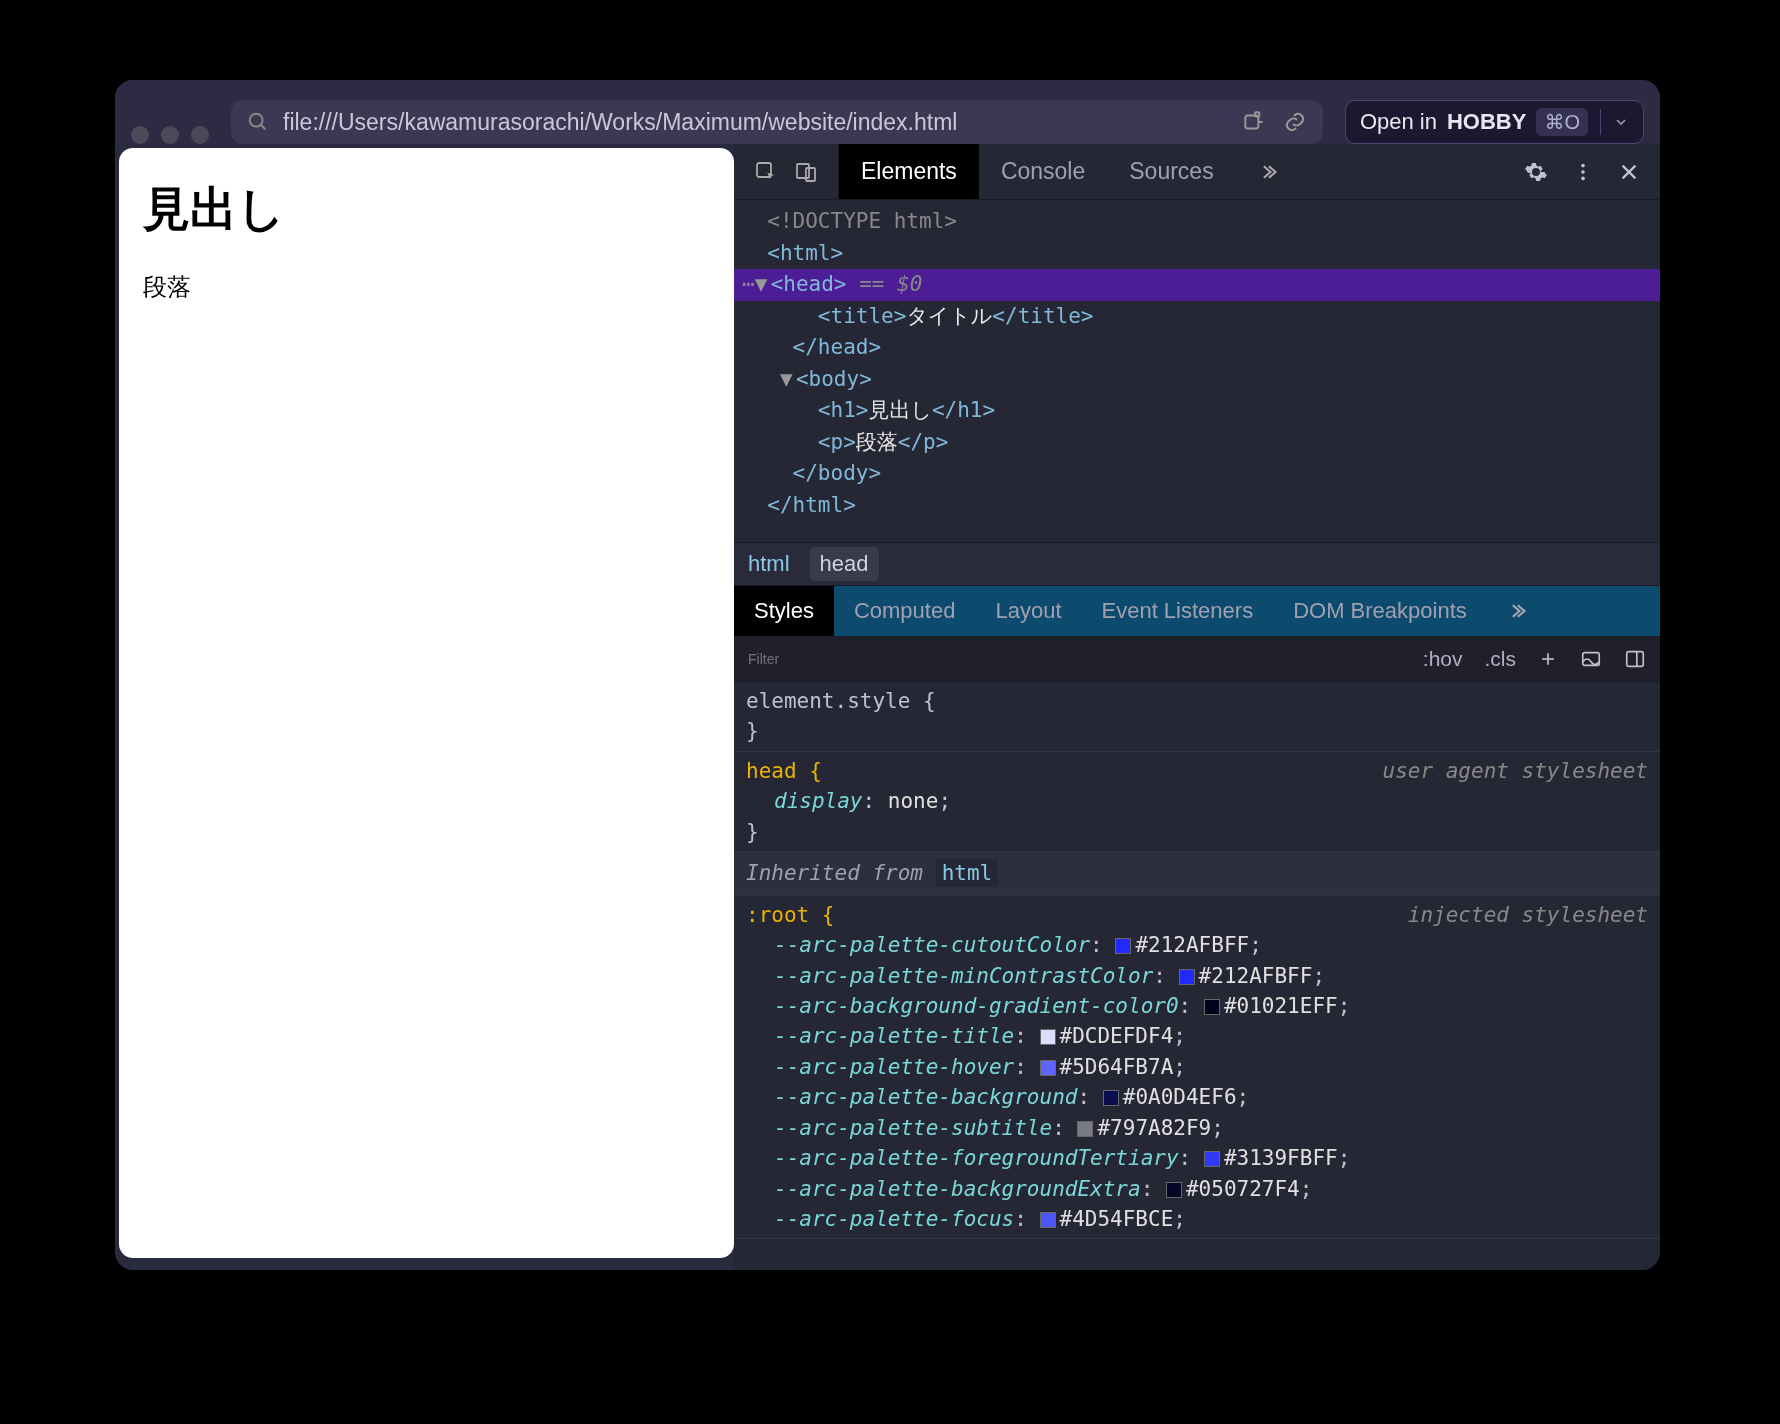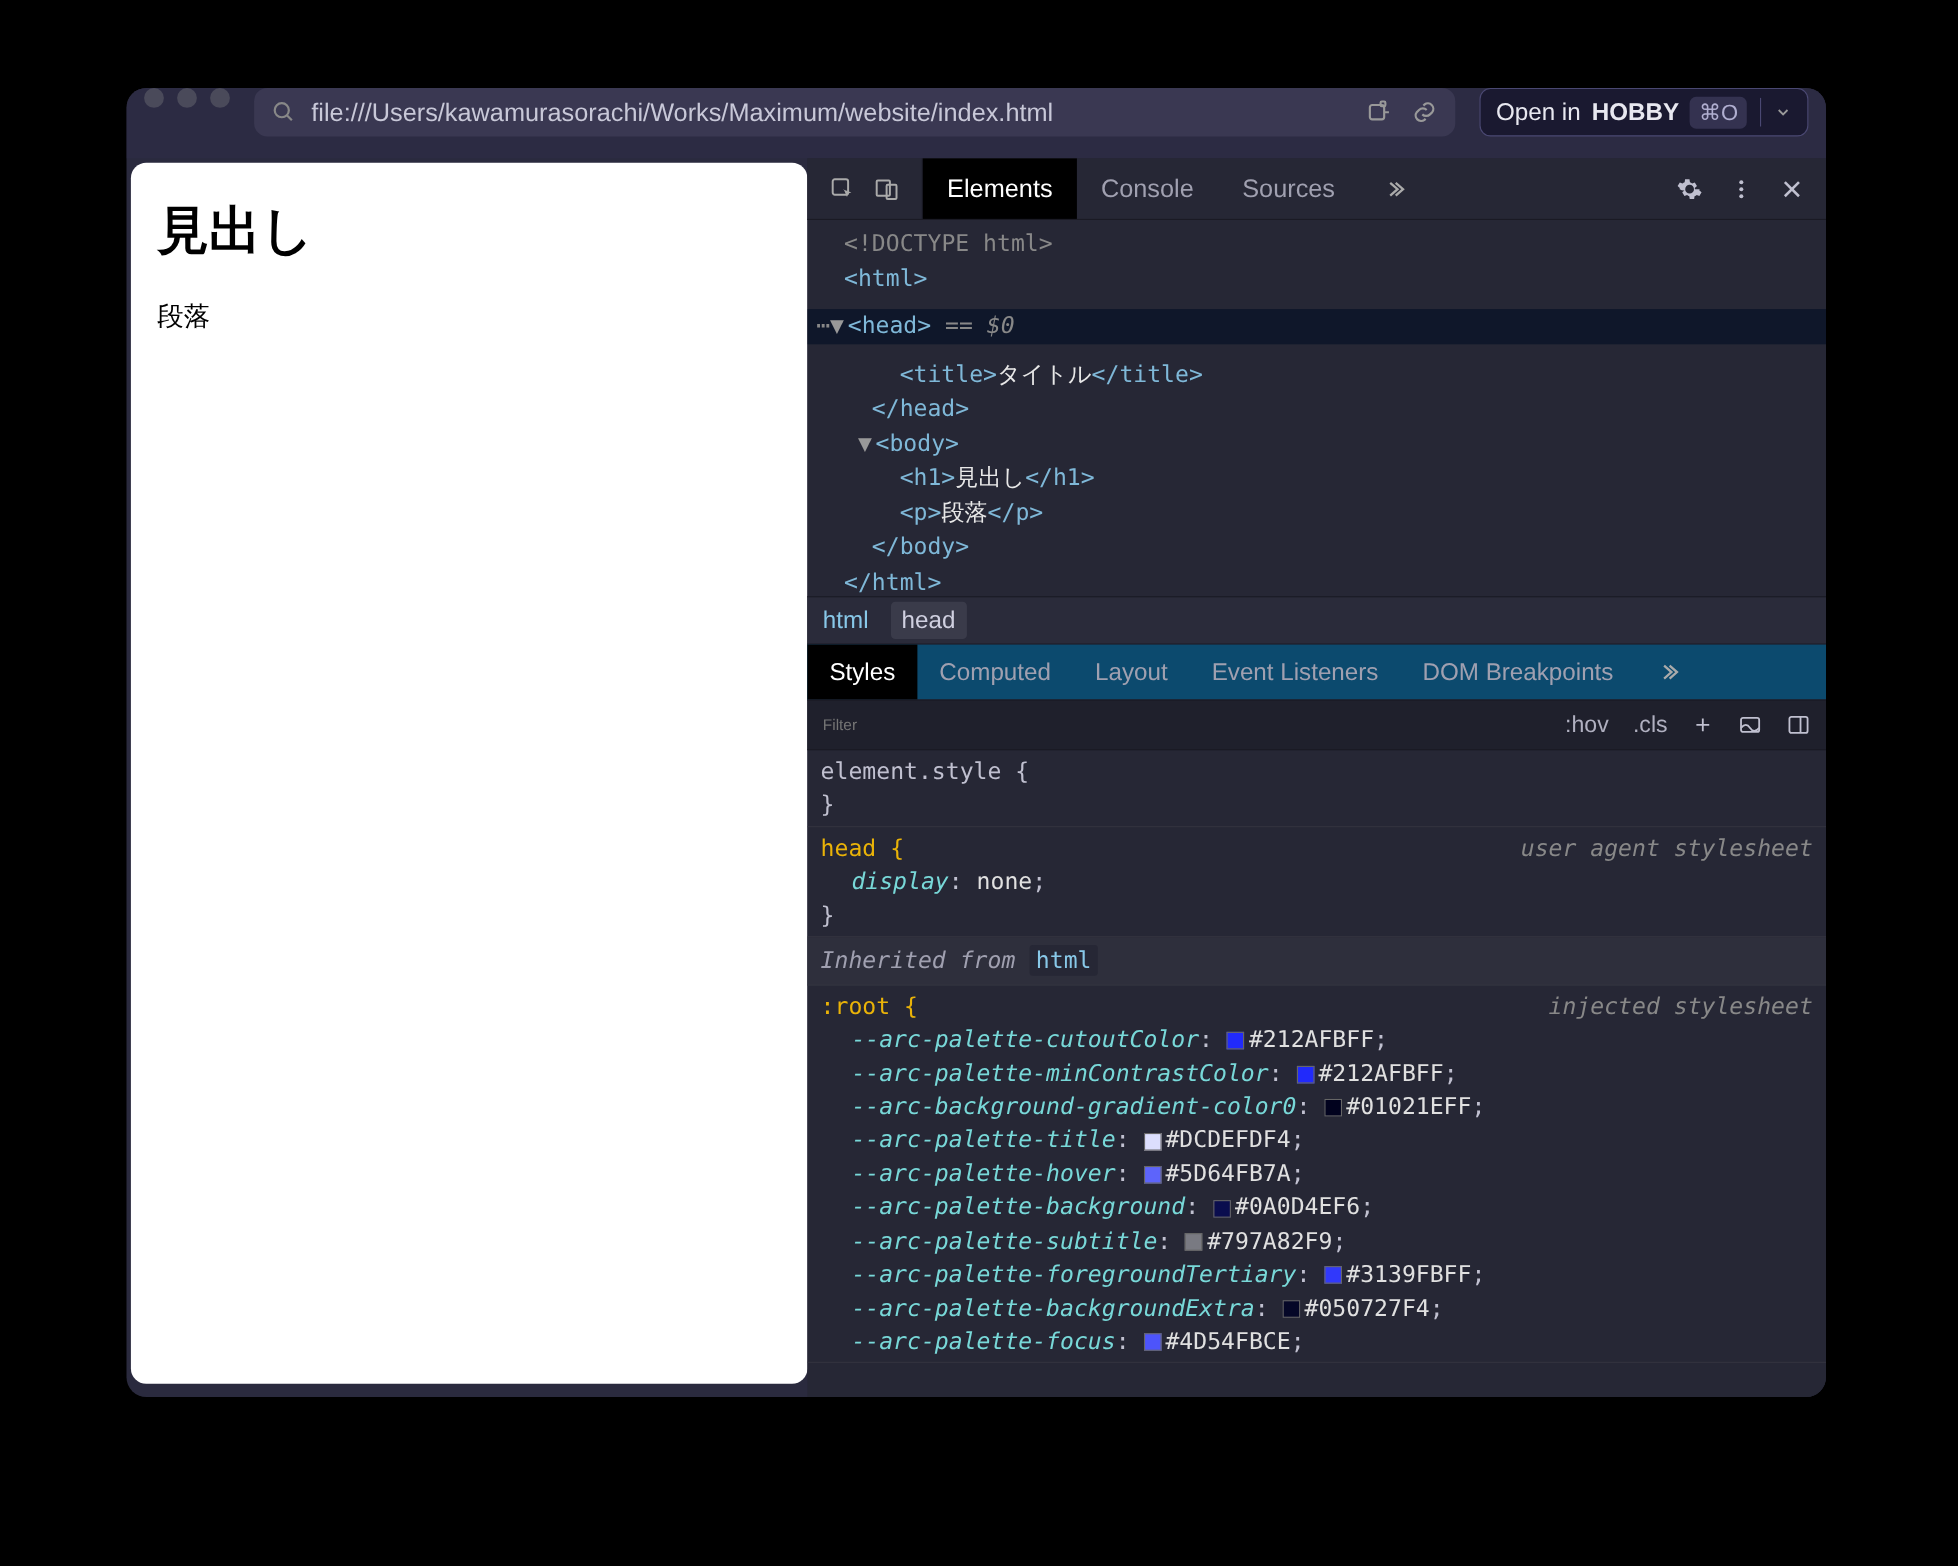--- a/index.html
+++ b/index.html
@@ -18,21 +18,21 @@
   height: 1190px;
   background: #2a2a3e;
   border-radius: 18px;
   overflow: hidden;
   box-shadow: 0 20px 60px rgba(0,0,0,0.6);
 }
 .titlebar {
   height: 64px;
   background: #2c2b43;
   display: flex;
-  align-items: flex-start;
+  align-items: flex-end;
   padding: 0 16px;
   gap: 10px;
 }
 .traffic-lights { display: flex; gap: 12px; margin-right: 12px; }
 .traffic-light {
   width: 18px; height: 18px; border-radius: 50%;
   background: #4a4a5a;
 }
 .url-bar {
   flex: 1;
@@ -125,22 +125,22 @@
   padding: 0 20px; color: #aaa;
 }
 .dom-tree {
   padding: 6px 8px;
   line-height: 1.5;
   height: 342px;
   overflow: hidden;
 }
 .dom-line { white-space: pre; }
 .dom-line.selected {
-  background: #0f172a;
-  margin: 12px -8px;
+  background: #4c1d95;
+  margin: 0 -8px;
   padding: 0 8px;
 }
 .tag { color: #7fb8d8; }
 .txt { color: #e8e8e8; }
 .gray { color: #888; }
 .dollar { color: #888; font-style: italic; }
 .arrow { color: #999; display: inline-block; width: 16px; }
 
 .breadcrumb {
   height: 44px;

